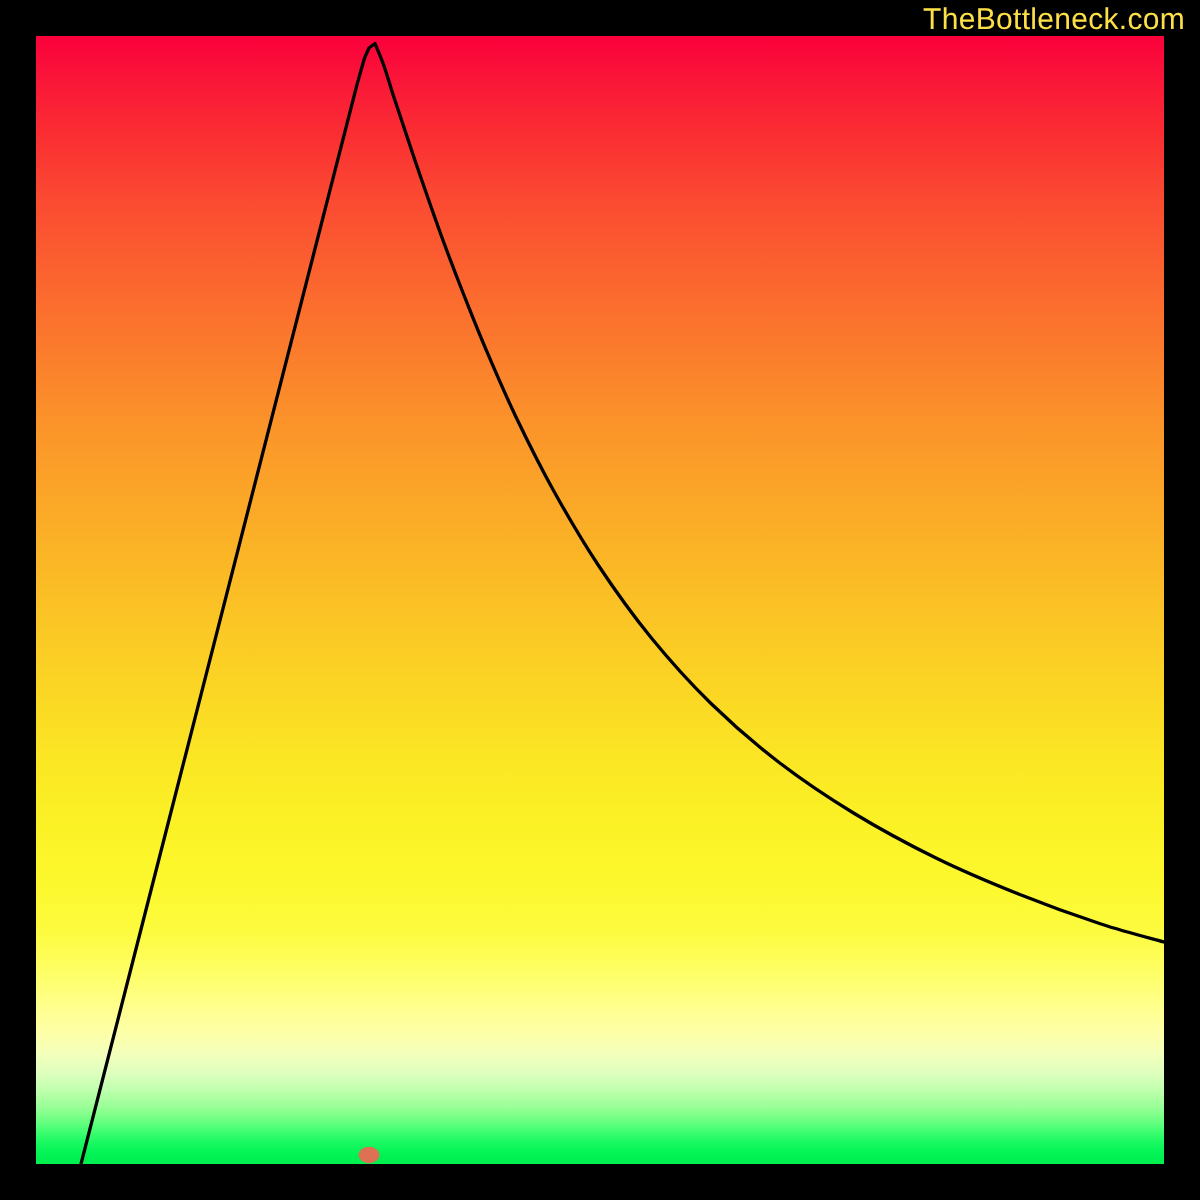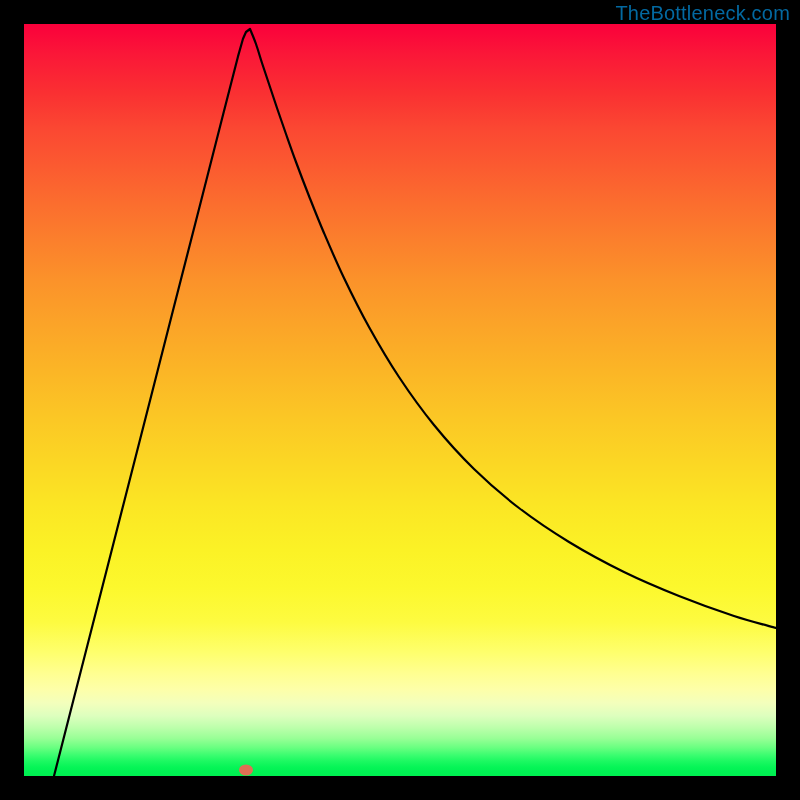--- a/index.html
+++ b/index.html
@@ -67,21 +67,21 @@
     position: absolute;
     inset: 0;
     z-index: 2;
   }
   .watermark {
     position: absolute;
     top: 2px;
     right: 10px;
     font-family: Arial, Helvetica, sans-serif;
     font-size: 20px;
-    color: #0369a1;
+    color: #fde047;
     letter-spacing: 0.2px;
     z-index: 5;
   }
 </style>
 </head>
 <body>
 
 <div class="watermark">TheBottleneck.com</div>
 
 <div class="plot-area">

